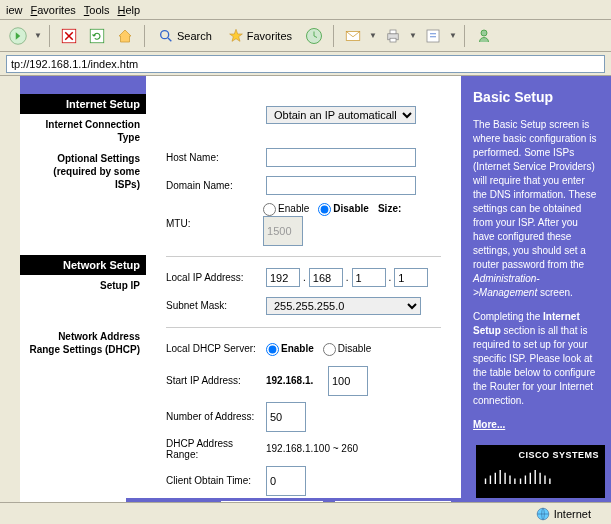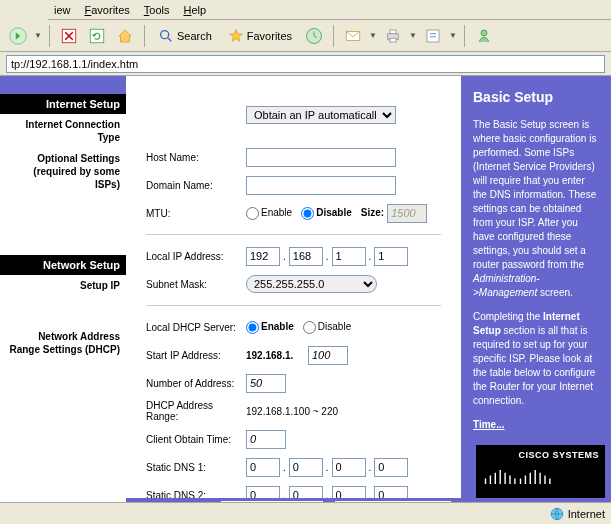--- a/index.html
+++ b/index.html
@@ -1,70 +1,70 @@
 <!DOCTYPE html>
 <html><head>
 <meta charset="utf-8">
 <style>
 * { box-sizing: border-box; margin: 0; padding: 0; }
 body { font-family: Arial, sans-serif; font-size: 11px; background: #ece9d8; width: 611px; height: 524px; overflow: hidden; }
 
-.menubar { background: #ece9d8; padding: 3px 6px; display: flex; gap: 14px; color: #000; border-bottom: 1px solid #aca899; height: 20px; align-items: center; margin-left: 48px; }
+.menubar { background: #ece9d8; padding: 3px 6px; display: flex; gap: 8px; color: #000; border-bottom: 1px solid #aca899; height: 20px; align-items: center; }
 .menubar span { cursor: default; }
 .menubar span u { text-decoration: underline; }
 
 .toolbar { background: #ece9d8; padding: 4px 6px; display: flex; gap: 4px; align-items: center; border-bottom: 1px solid #aca899; height: 32px; }
 .tbtn { width: 24px; height: 24px; display: flex; align-items: center; justify-content: center; border: 1px solid transparent; border-radius: 3px; }
 .tbtn svg { width: 18px; height: 18px; }
 .tbtn-text { display: flex; align-items: center; gap: 3px; padding: 0 6px; height: 24px; }
 .sep { width: 1px; height: 22px; background: #aca899; margin: 0 3px; }
 .dropdown-arrow { font-size: 8px; color: #555; }
 
 .addrbar { background: #ece9d8; padding: 3px 6px; display: flex; align-items: center; border-bottom: 1px solid #aca899; height: 24px; }
 .addrbar input { flex: 1; border: 1px solid #7f9db9; padding: 2px 4px; font-size: 11px; background: #fff; }
 
-.page { display: flex; height: 426px; }
+.page { display: flex; height: 426px; padding-left: 20px; }
 .leftnav { width: 126px; background: #fff; }
 .leftnav .hdr { background: #000; color: #fff; font-weight: bold; padding: 4px 6px; text-align: right; font-size: 11px; }
 .leftnav .item { padding: 4px 6px; text-align: right; color: #000; font-size: 10px; line-height: 1.3; }
 .leftnav .spacer { height: 60px; }
 
 .main-wrap { flex: 1; display: flex; position: relative; }
 .bluebar { height: 18px; background: #6666cc; position: absolute; top: 0; left: 0; right: 0; display: flex; gap: 40px; padding-left: 40px; align-items: center; color: #fff; font-size: 9px; }
 .bluebar span { border-bottom: 1px dotted #fff; }
 
 .content { background: #fff; padding: 28px 20px 10px 20px; flex: 1; overflow: hidden; position: relative; }
 .form-row { display: flex; align-items: center; margin-bottom: 6px; min-height: 22px; }
 .form-row .lbl { width: 100px; font-size: 10px; color: #000; }
 .form-row select, .form-row input[type=text] { border: 1px solid #7f9db9; padding: 1px 3px; font-size: 11px; }
 .select1 { width: 150px; }
 .txt-wide { width: 150px; height: 19px; }
 .txt-ip { width: 34px; text-align: left; height: 19px; }
-.txt-sm { width: 40px; text-align: left; height: 19px; font-style: italic; }
+.txt-sm { width: 40px; text-align: left; height: 30px; }
 .disabled-in { background: #ebebe4; color: #999; }
 .radio-grp label { font-size: 10px; margin-right: 6px; }
 .radio-grp input { vertical-align: middle; margin-right: 2px; }
 .dot { padding: 0 3px; font-size: 10px; }
 .hr { border-top: 1px solid #ccc; margin: 10px 0; }
 .sub-lbl { font-size: 10px; color: #000; }
 
 .rightpanel { width: 150px; background: #6666cc; color: #fff; padding: 12px; font-size: 10px; line-height: 1.4; position: relative; }
 .rightpanel h3 { font-size: 14px; font-weight: bold; margin-bottom: 10px; }
 .rightpanel p { margin-bottom: 10px; }
 .rightpanel b { font-weight: bold; }
 .rightpanel a { color: #fff; text-decoration: underline; }
 
 .footer { background: #6666cc; height: 26px; position: absolute; bottom: 0; left: 126px; right: 0; display: flex; align-items: center; justify-content: flex-end; padding-right: 160px; gap: 12px; }
 .footer .btn { background: #6666cc; color: #fff; border: 1px solid #fff; padding: 3px 14px; font-size: 11px; font-weight: bold; cursor: pointer; }
 
 .cisco { position: absolute; right: 8px; bottom: 26px; color: #000; }
 .cisco-txt { font-size: 9px; font-weight: bold; letter-spacing: 0.5px; }
 .cisco-bridge { width: 70px; height: 30px; }
 
-.statusbar { height: 22px; background: #ece9d8; border-top: 1px solid #aca899; display: flex; align-items: center; justify-content: flex-end; padding-right: 6px; gap: 4px; font-size: 11px; color: #000; position: absolute; bottom: 0; left: 0; right: 0; }
+.statusbar { height: 22px; background: #ece9d8; border-top: 1px solid #aca899; display: flex; align-items: center; justify-content: flex-end; padding-right: 20px; gap: 4px; font-size: 11px; color: #000; position: absolute; bottom: 0; left: 0; right: 0; }
 .statusbar svg { width: 14px; height: 14px; }
 </style>
 </head>
 <body>
 
 <div class="menubar">
   <span><span>iew</span></span>
   <span><u>F</u>avorites</span>
   <span><u>T</u>ools</span>
   <span><u>H</u>elp</span>
@@ -207,21 +207,21 @@
         <input class="txt-ip" type="text" value="192" style="">
           <span class="dot">.</span>
         <input class="txt-ip" type="text" value="168" style="">
           <span class="dot">.</span>
         <input class="txt-ip" type="text" value="1" style="">
           <span class="dot">.</span>
         <input class="txt-ip" type="text" value="1" style="">
       </div>
       <div class="form-row">
           <span class="lbl">Subnet Mask:</span>
-        <select style="width:131px;border-radius:9px;"><option>255.255.255.0</option></select>
+        <select style="width:155px;"><option>255.255.255.0</option></select>
       </div>
 
       <div class="hr"></div>
 
       <div class="form-row">
           <span class="lbl">Local DHCP Server:</span>
         <span class="radio-grp">
           <label><input type="radio" name="dhcp" checked="" style=""><b>Enable</b></label>
           <label><input type="radio" name="dhcp" style=""><span>Disable</span></label>
         </span>
@@ -230,21 +230,21 @@
           <span class="lbl">Start IP Address:</span>
         <span class="sub-lbl" style="width:62px;display:inline-block;"><b>192.168.1.</b></span>
         <input class="txt-sm" type="text" value="100" style="">
       </div>
       <div class="form-row">
           <span class="lbl">Number of Address:</span>
         <input class="txt-sm" type="text" value="50" style="">
       </div>
       <div class="form-row">
           <span class="lbl">DHCP Address Range:</span>
-        <span class="sub-lbl">192.168.1.100 ~ 220</span>
+        <span class="sub-lbl">192.168.1.100 ~ 260</span>
       </div>
       <div class="form-row">
           <span class="lbl">Client Obtain Time:</span>
         <input class="txt-sm" type="text" value="0" style="">
       </div>
       <div class="form-row">
           <span class="lbl">Static DNS 1:</span>
         <input class="txt-ip" type="text" value="0" style="">
           <span class="dot">.</span>
         <input class="txt-ip" type="text" value="0" style="">
@@ -263,21 +263,21 @@
           <span class="dot">.</span>
         <input class="txt-ip" type="text" value="0" style="">
       </div>
 
     </div>
 
     <div class="rightpanel">
       <h3>Basic Setup</h3>
       <p><span>The Basic Setup screen is where basic configuration is performed. Some ISPs (Internet Service Providers) will require that you enter the DNS information. These settings can be obtained from your ISP. After you have configured these settings, you should set a router password from the </span><i>Administration-&gt;Management</i><span> screen.</span></p>
       <p><span>Completing the </span><b>Internet Setup</b><span> section is all that is required to set up for your specific ISP. Please look at the table below to configure the Router for your Internet connection.</span></p>
-      <p><a href="#"><b>Time...</b></a></p>
+      <p><a href="#"><b>More...</b></a></p>
 
       <div class="cisco" style="position:absolute;bottom:2px;right:6px;">
         <div style="background:#000;padding:4px 6px;">
         <div class="cisco-txt" style="color:#fff;margin-left:36px;">CISCO SYSTEMS</div>
         <svg class="cisco-bridge" viewBox="0 0 100 30">
           <g stroke="#fff" stroke-width="2" fill="none">
           <path d="M5 25v-8M12 25v-12M19 25v-16M26 25v-20M33 25v-16M40 25v-12M47 25v-8"></path>
           <path d="M55 25v-8M62 25v-12M69 25v-16M76 25v-20M83 25v-16M90 25v-12M97 25v-8"></path>
           </g>
         </svg>

